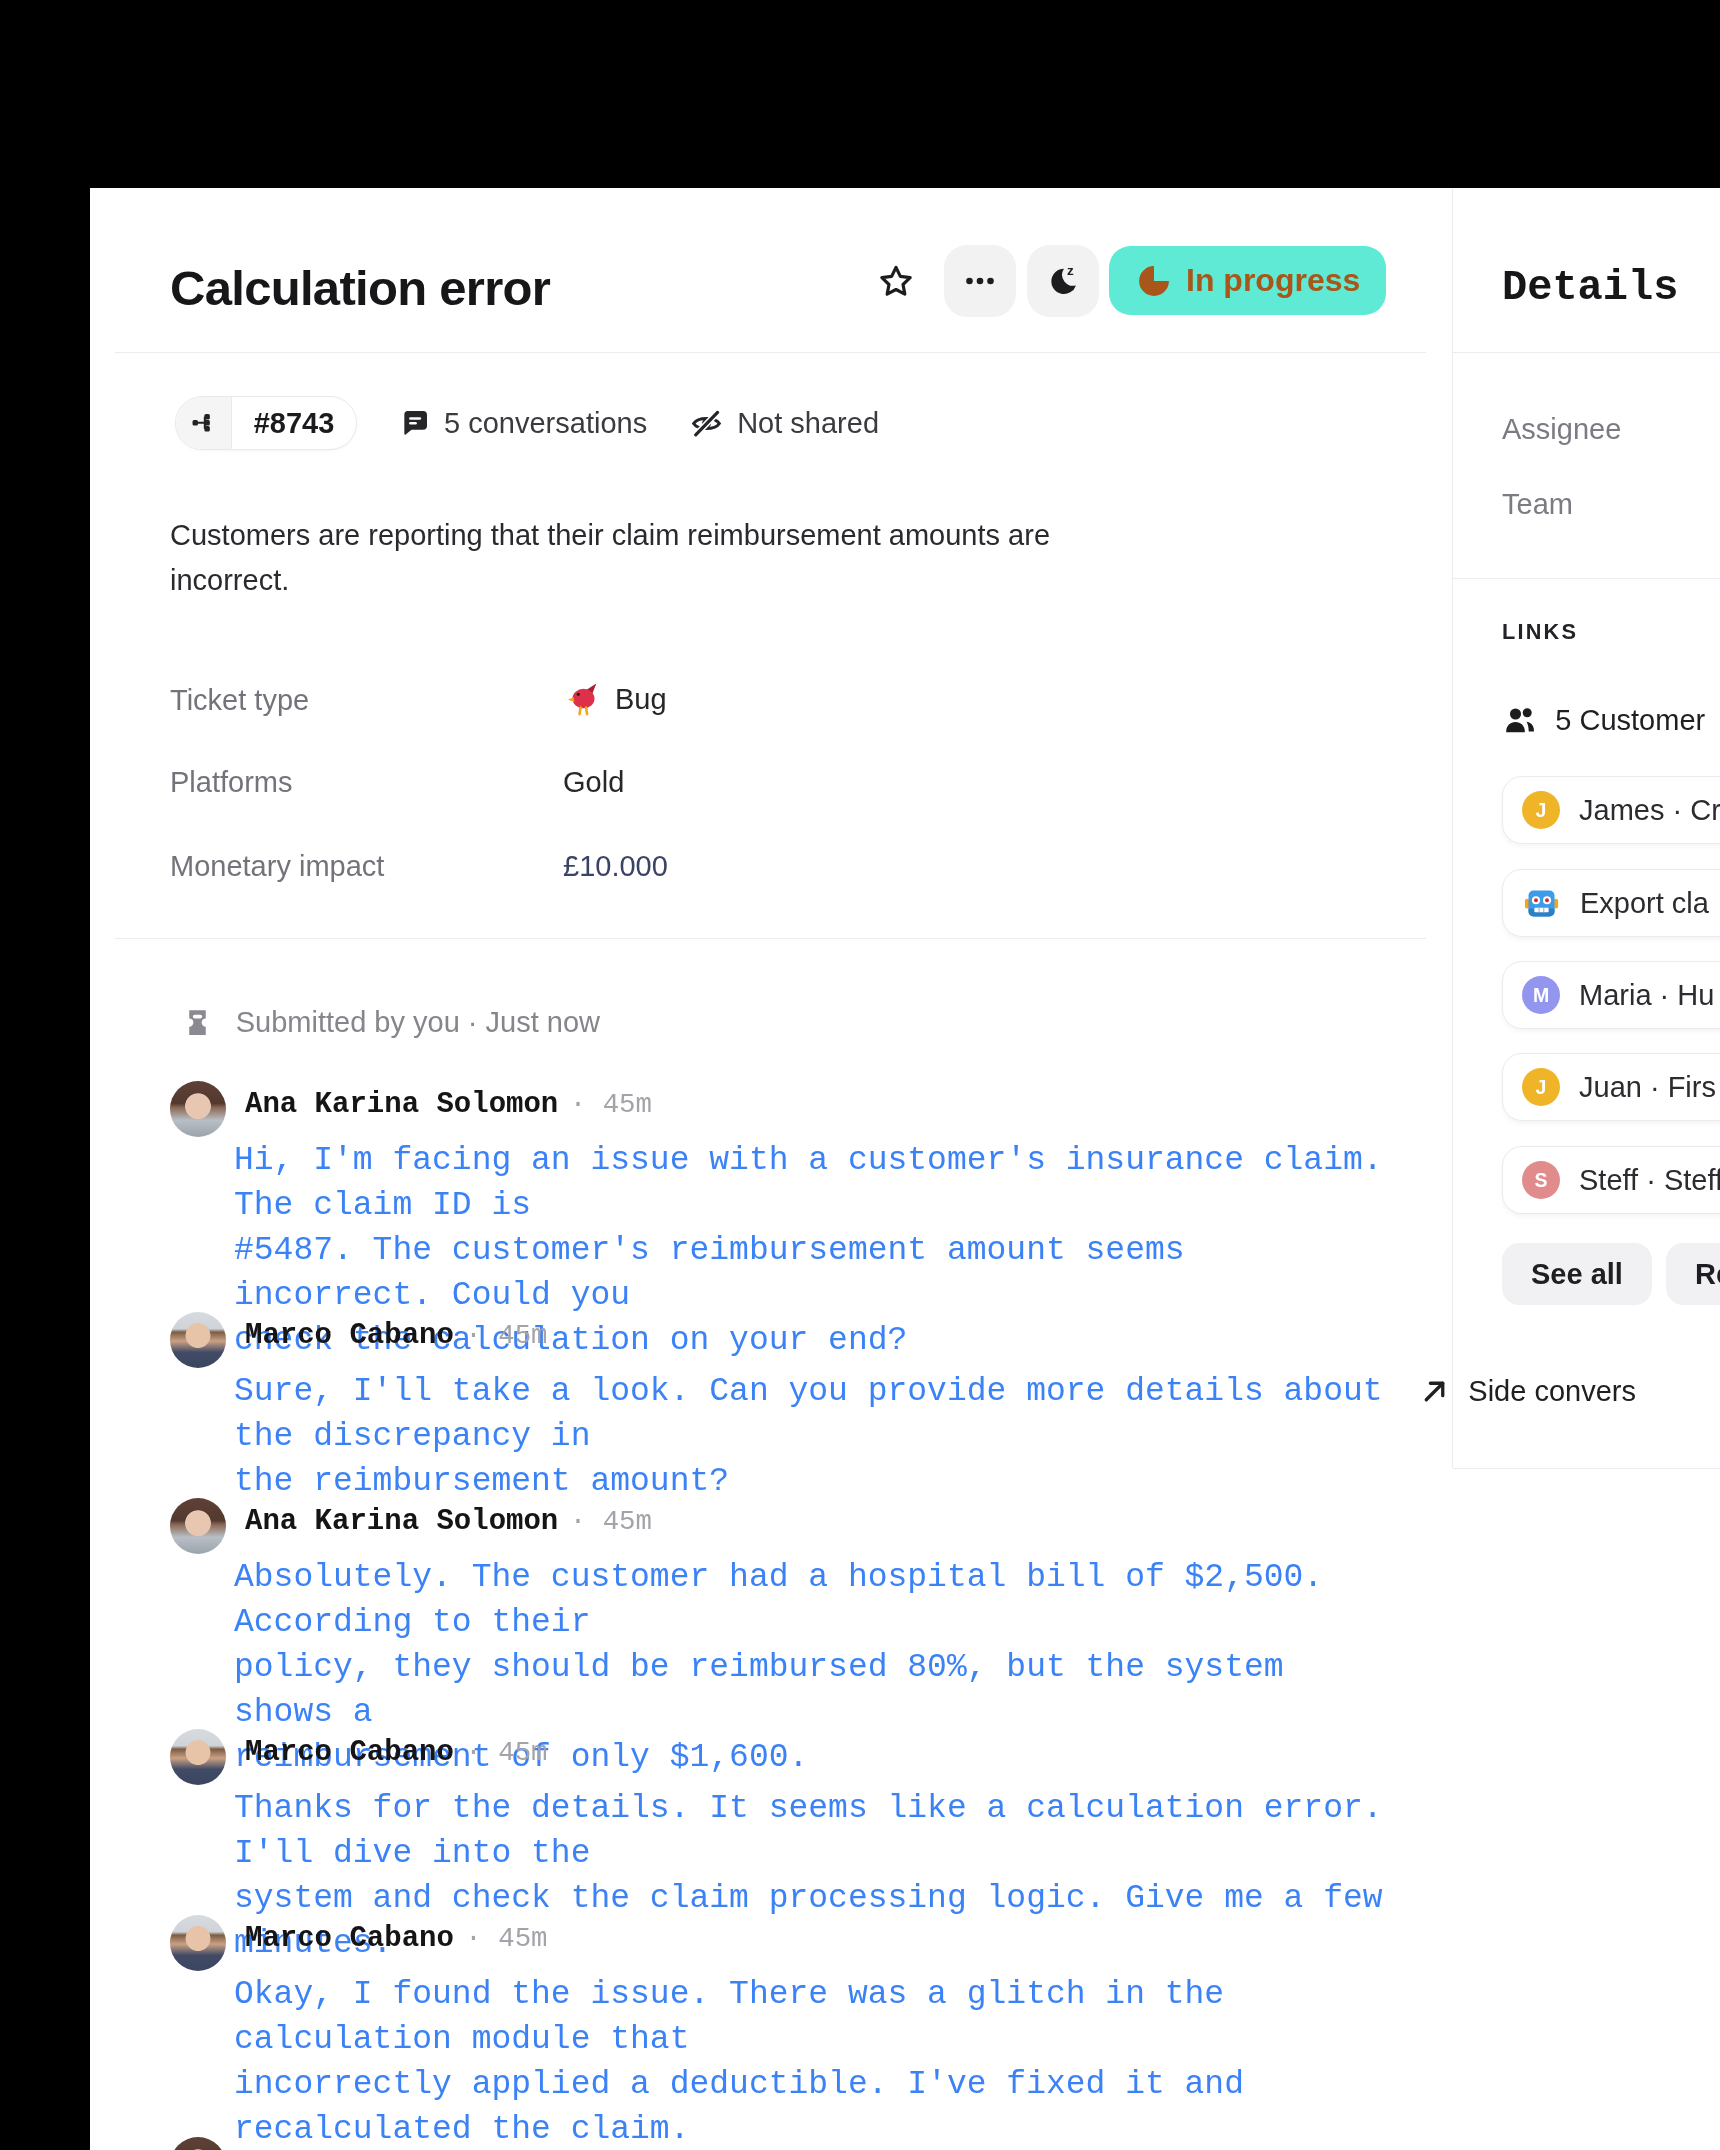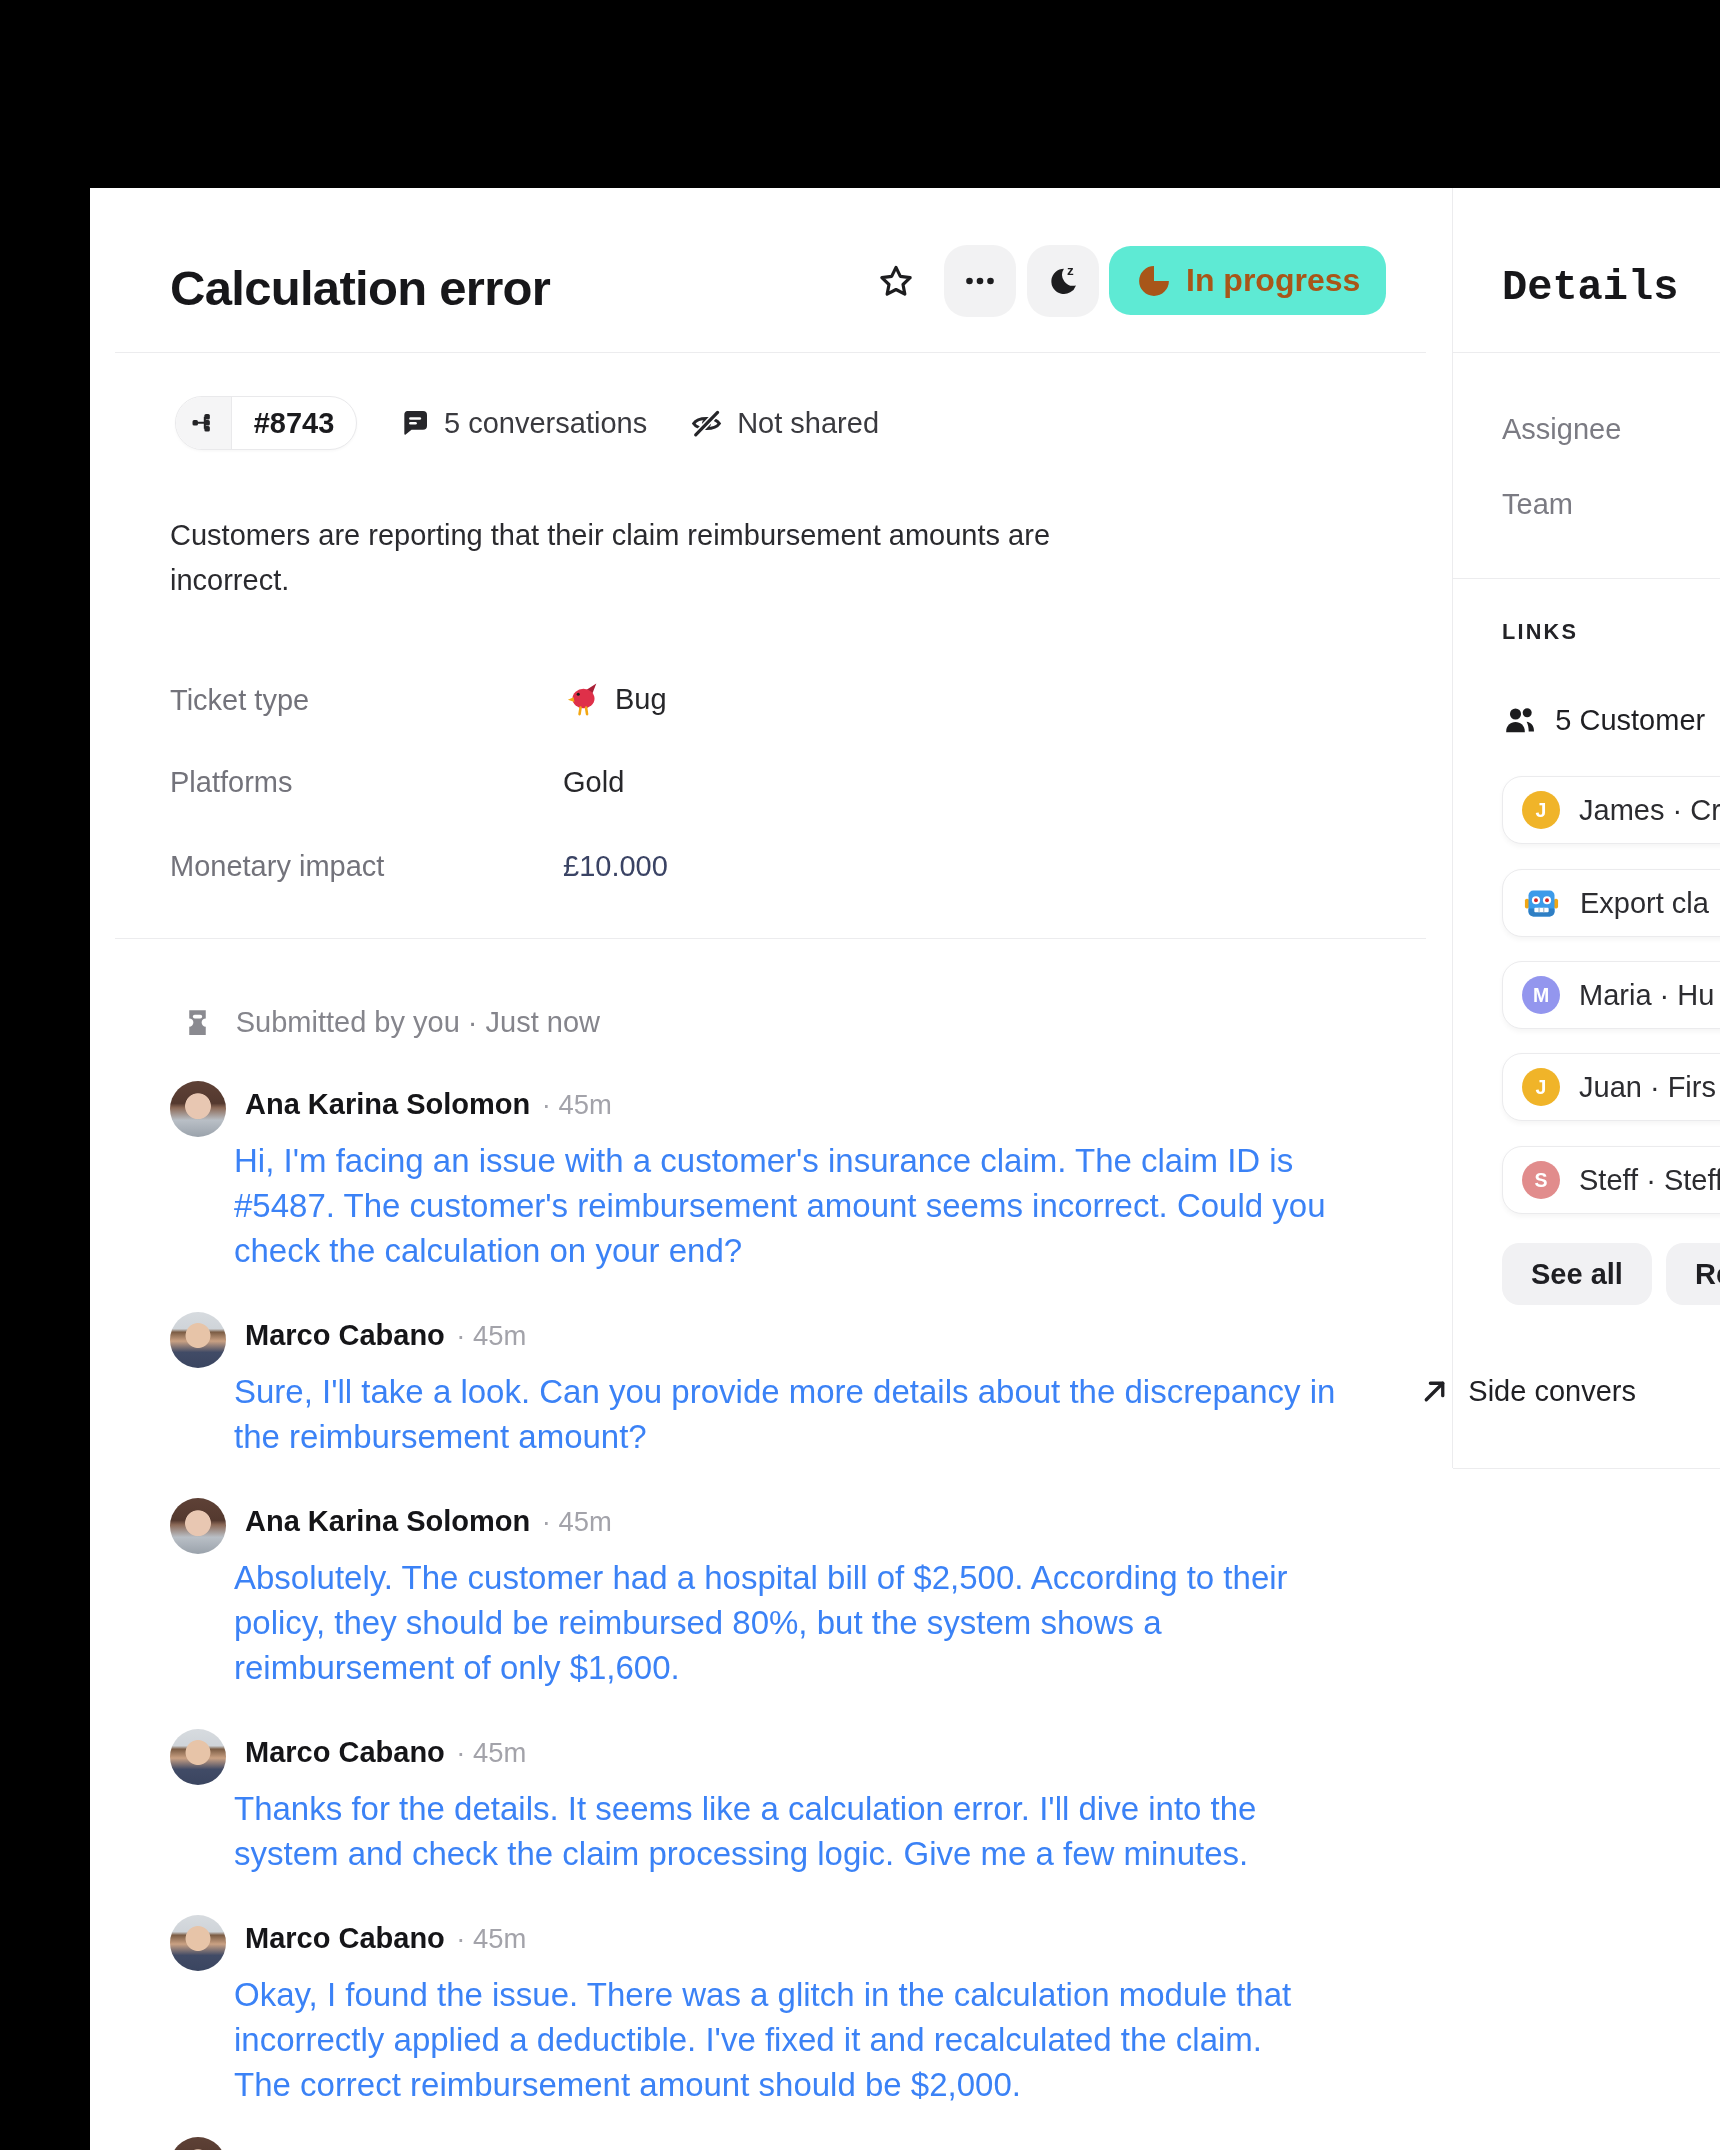--- a/index.html
+++ b/index.html
@@ -29,21 +29,21 @@
   .meta-item{display:flex;align-items:center;gap:13px;margin-left:42px;font-size:29px;font-weight:500;color:#3a3a3f;}
 
   
   .description{left:80px;top:325px;width:1212px;font-size:29px;line-height:45px;color:#2a2a2e;white-space:pre-line;}
   .field-label{left:80px;font-size:29px;color:#73737b;line-height:35px;}
   .field-value{left:473px;font-size:29px;color:#27272a;line-height:35px;display:flex;align-items:center;gap:13px;}
   .monetary{color:#3A4364;}
 
   
   .submitted{left:91px;top:818px;display:flex;align-items:flex-end;gap:21.7px;font-size:29px;color:#85858c;}
-  .msg{position:absolute;left:80px;width:1227px;}
+  .msg{position:absolute;left:80px;width:1227px;font-family:Liberation Mono, monospace;}
   .avatar{width:56px;height:56px;border-radius:50%;flex:none;}
   .av-ana{background:radial-gradient(circle at 50% 45%, #e8c7b2 0 30%, rgba(0,0,0,0) 32%),linear-gradient(180deg,#5e4136 0%,#54392f 40%,#8c6a58 48%,#b9bfc6 70%,#9aa2ab 100%);}
   .av-marco{background:radial-gradient(circle at 50% 42%, #e7c4a8 0 28%, rgba(0,0,0,0) 30%),linear-gradient(180deg,#d7dbdf 0%,#cfd4d9 30%,#7b5c44 36%,#caa183 52%,#414b66 72%,#3a4560 100%);}
   .msg .avatar{position:absolute;left:0;top:-5.8px;}
   .mhead{margin-left:75px;display:flex;align-items:baseline;gap:11.5px;line-height:35px;}
   .mname{font-size:29px;font-weight:700;color:#151518;}
   .mtime{font-size:27.4px;color:#a3a3aa;}
   .mtext{margin-left:64px;margin-top:16px;font-size:33px;line-height:45px;color:#3b82f6;white-space:pre-line;}
   .sliver-avatar{left:80px;top:1949px;}
 

